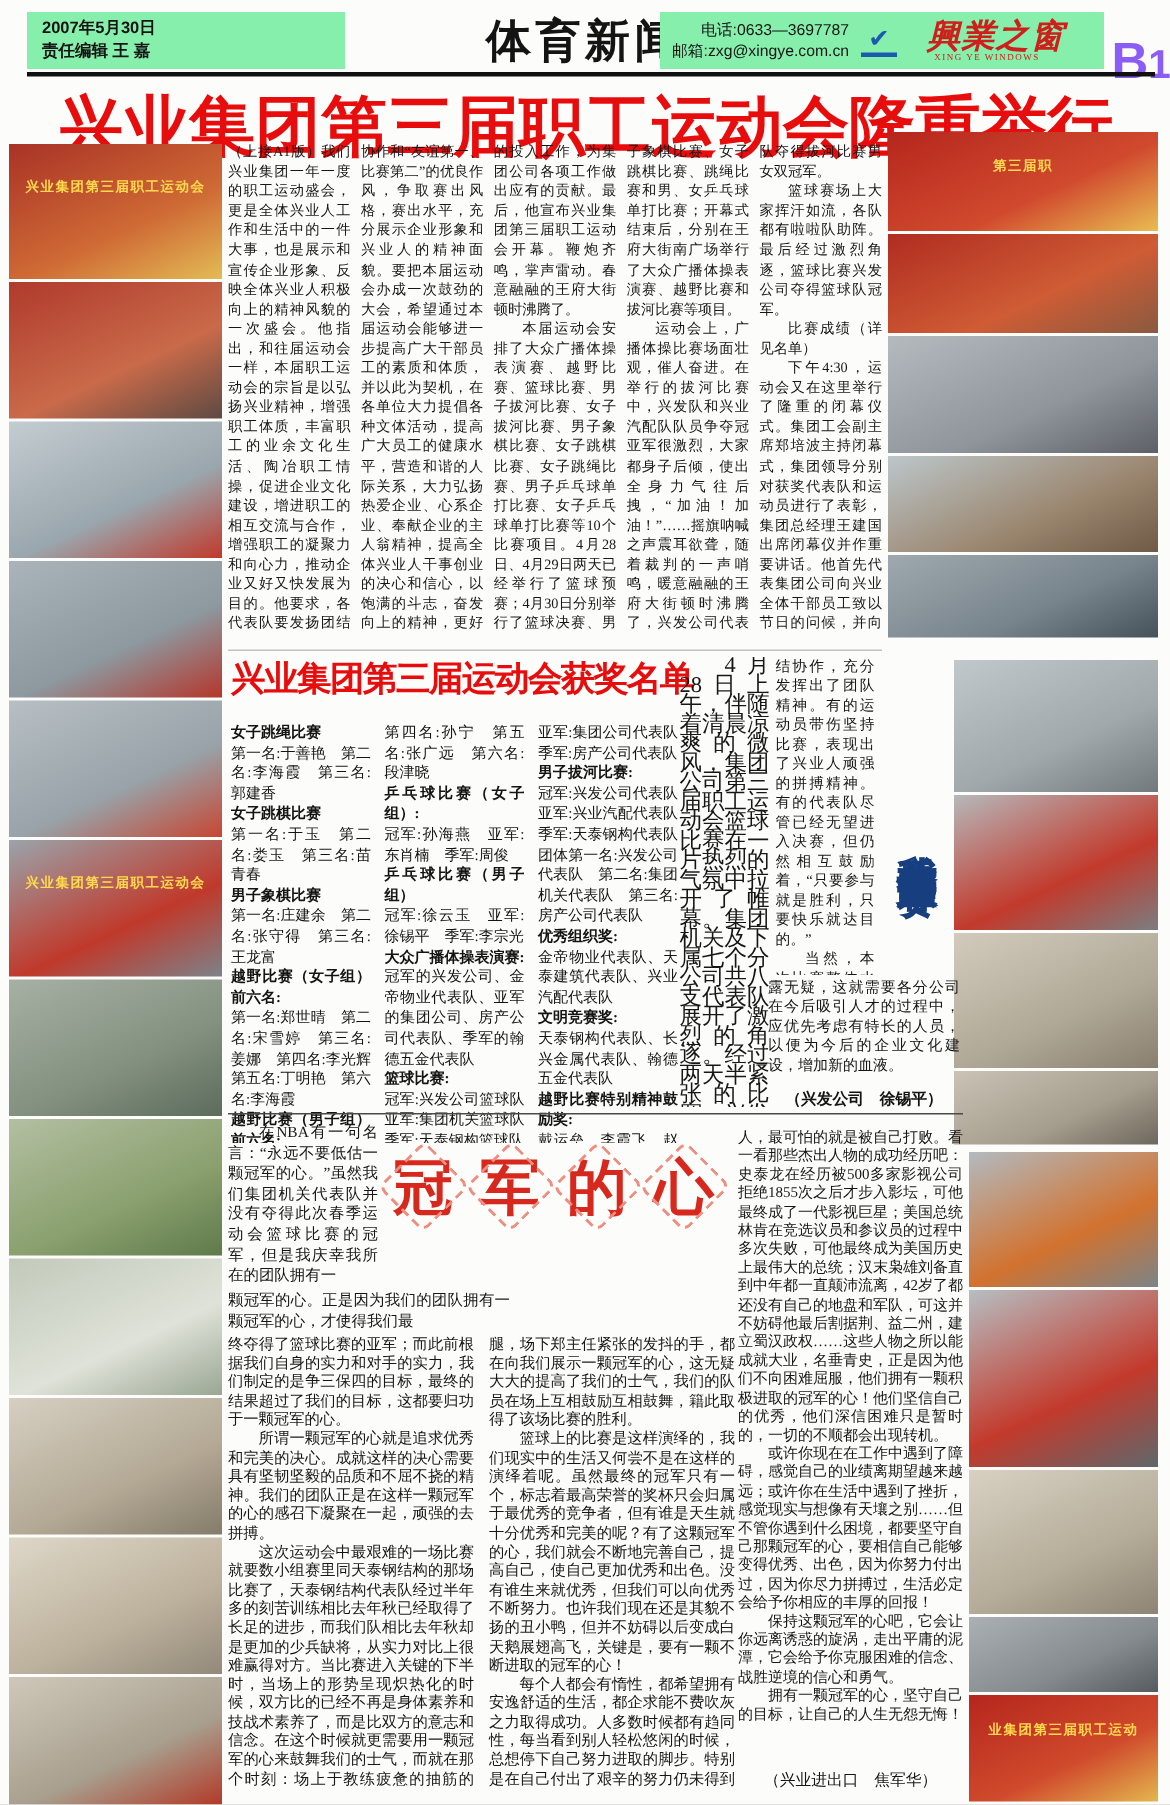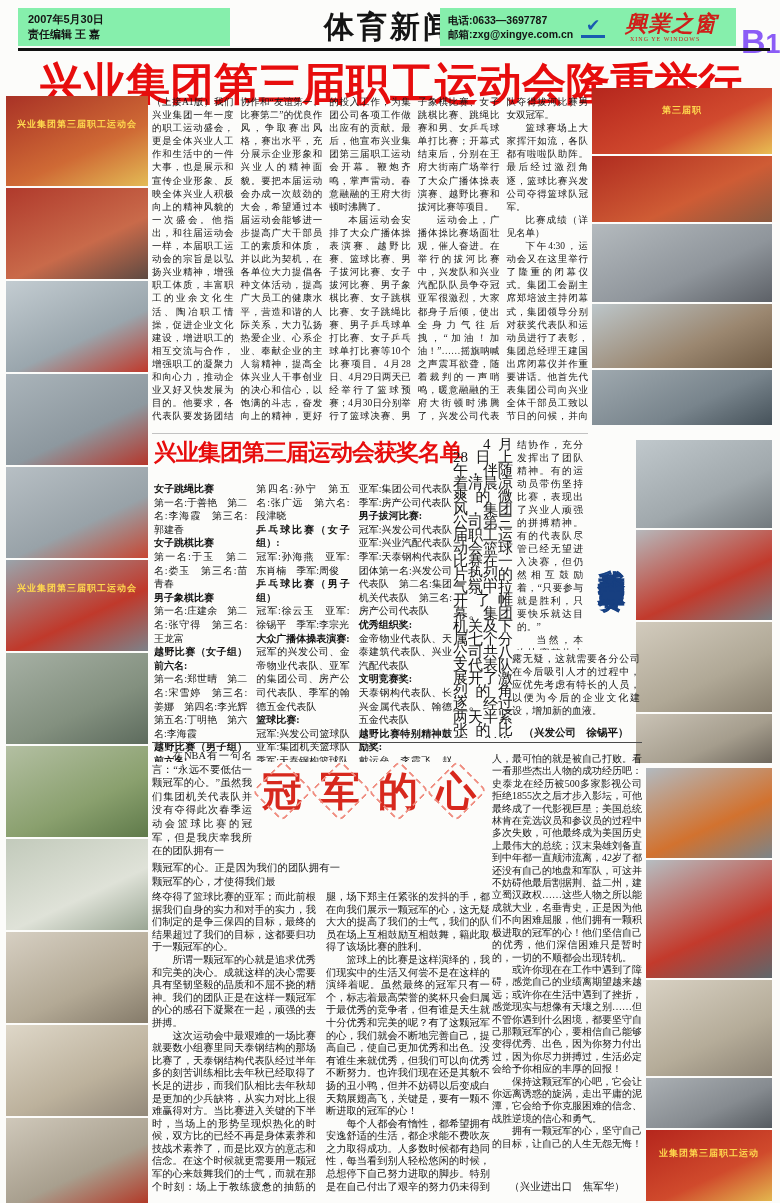--- a/index.html
+++ b/index.html
@@ -11,22 +11,22 @@
   
   .band { background: #86efac; }
   #mast-left  { left: 18px; top: 8px; width: 212px; height: 38px; padding: 4px 10px;
                 font-size: 11px; font-weight: bold; line-height: 15px;
                 font-family: "Liberation Sans", sans-serif; }
   #mast-title { left: 285px; top: 7px; width: 210px; text-align: center;
                 font-size: 30px; font-weight: 900; letter-spacing: 3px;
                 font-family: "Liberation Sans", sans-serif; }
   #mast-right { left: 440px; top: 8px; width: 296px; height: 38px;
                 display: flex; align-items: center; gap: 8px; padding: 2px 8px; }
-  #mast-contact { font-size: 10.5px; font-weight: bold; line-height: 14px;
-                  font-family: "Liberation Sans", sans-serif; }
+  #mast-contact { font-size: 10.5px; font-weight: normal; line-height: 14px;
+                  font-family: "Liberation Sans", sans-serif; text-align: right; }
   #logo-emblem { width: 24px; text-align: center; }
   #logo-emblem .emb { color: #1a5bb0; font-size: 17px; line-height: 17px; display: block; }
   #logo-emblem .emb-bar { height: 3px; background: #1a5bb0; margin-top: 1px; }
   #logo-block { text-align: center; }
   #logo-script { font-size: 22px; color: #cf1f1a; font-weight: bold; font-style: italic;
                  letter-spacing: 1px; line-height: 24px; white-space: nowrap; margin-left: 12px; }
   #logo-caption { font-size: 6px; color: #cf1f1a; letter-spacing: 1px; }
   #page-code { left: 741px; top: 22px; color: #8b5cf6; font-weight: bold;
                font-family: "Liberation Sans", sans-serif; }
   #page-code .big { font-size: 34px; } #page-code .sm { font-size: 27px; }

